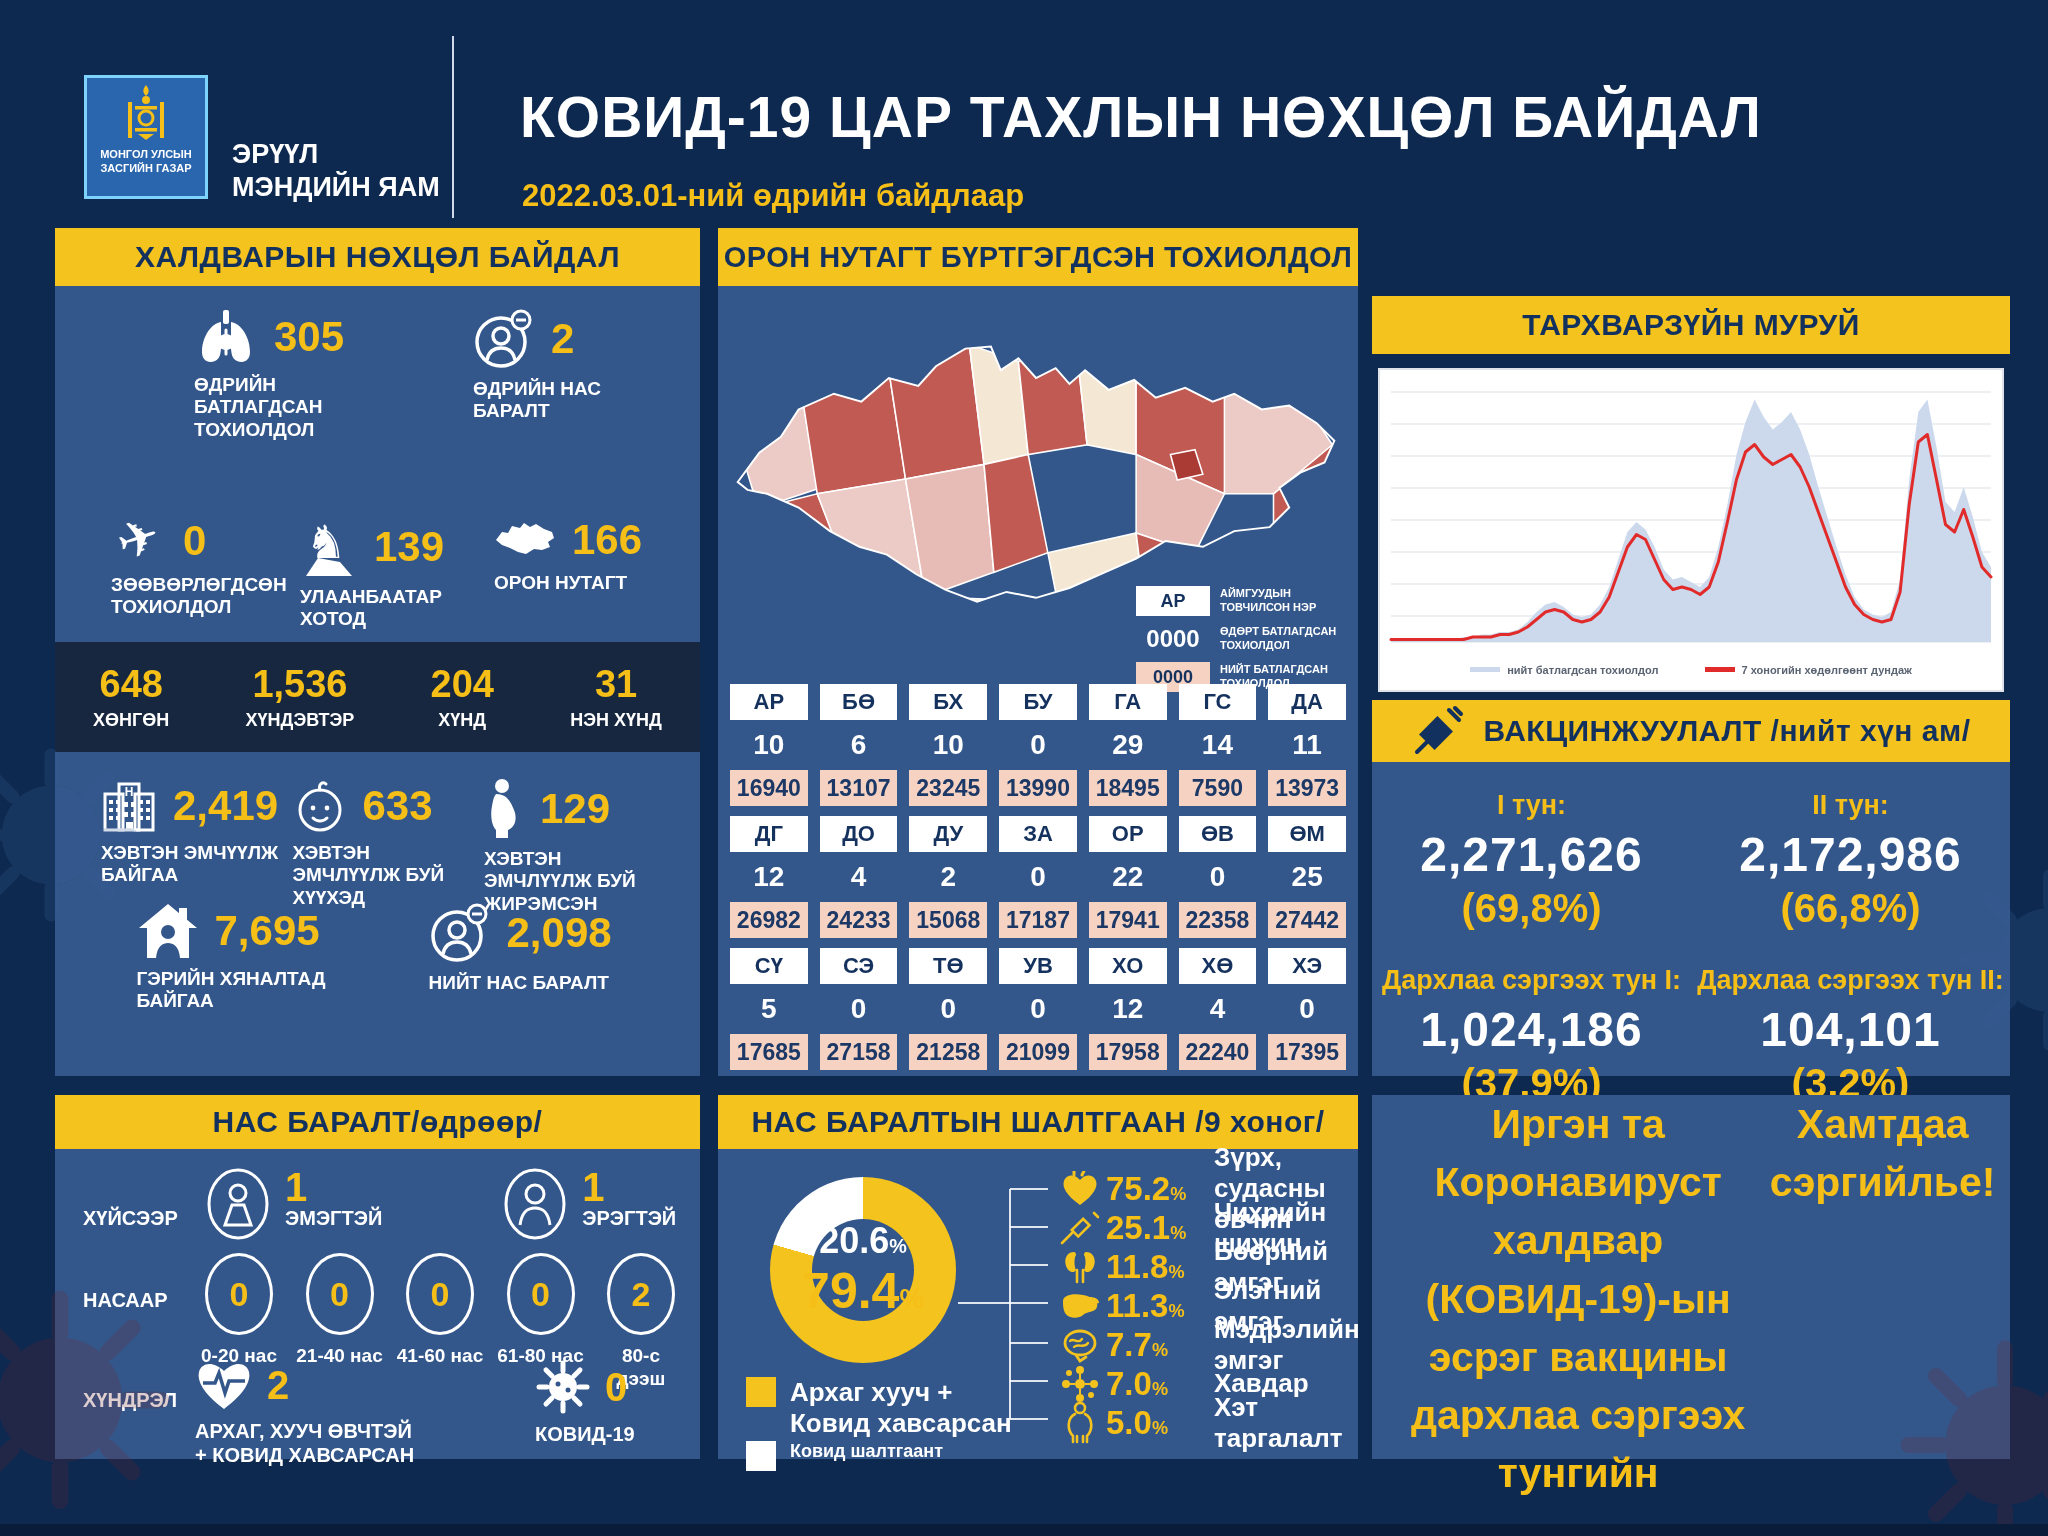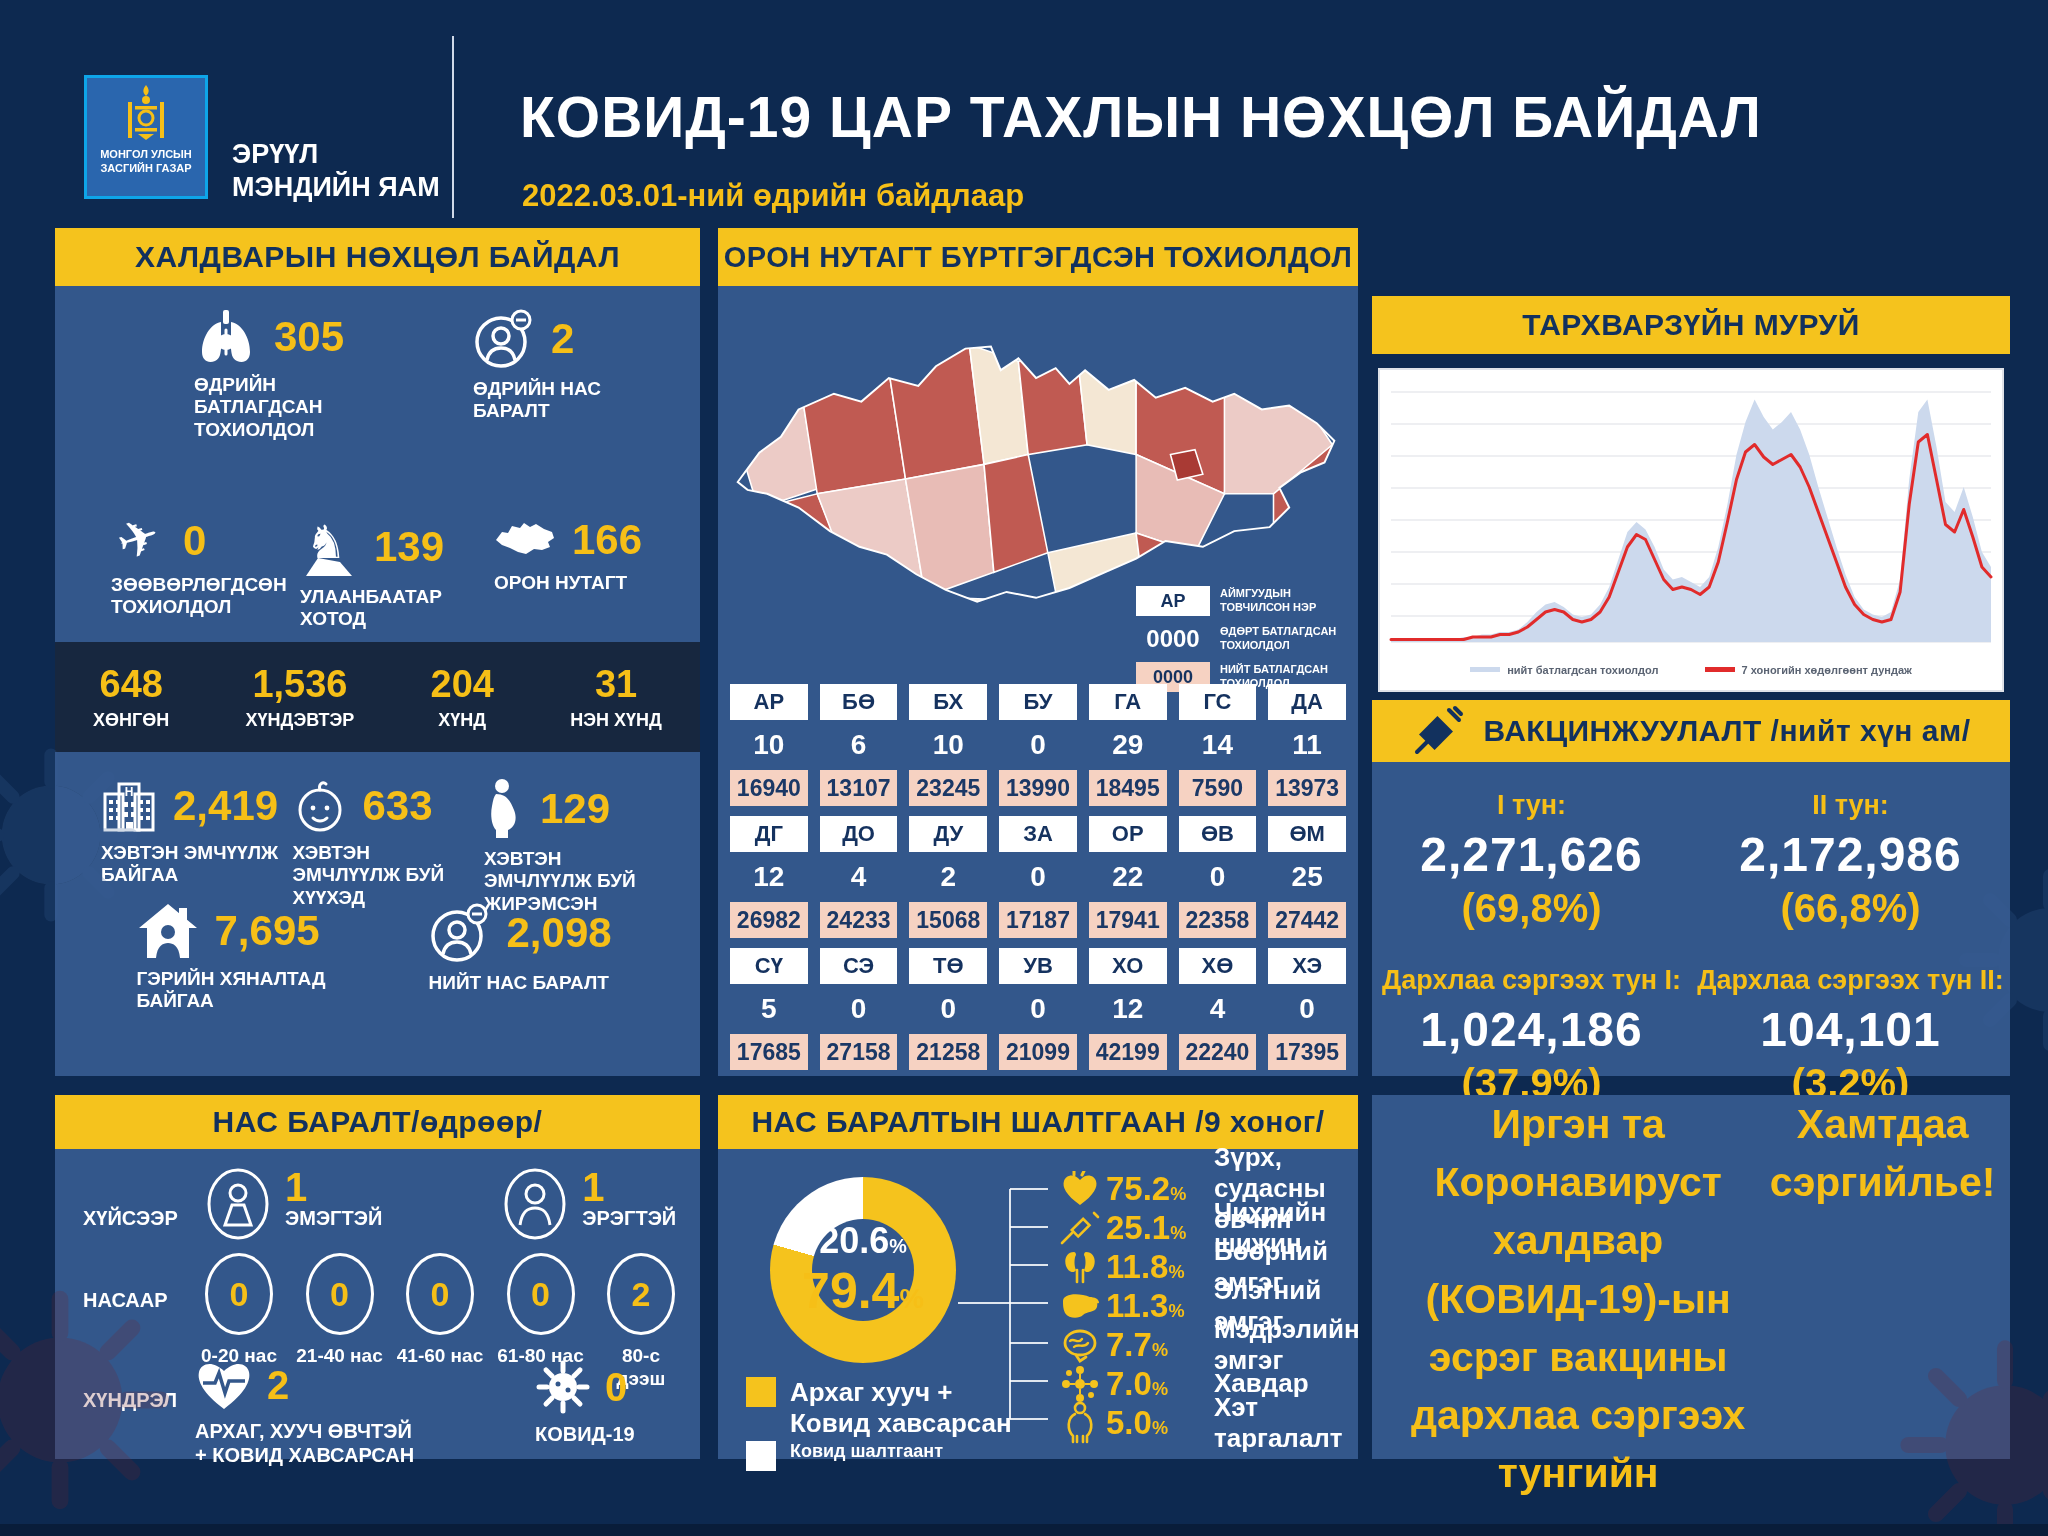--- a/index.html
+++ b/index.html
@@ -2,21 +2,21 @@
 <html><head>
 <meta charset="utf-8">
 <style>
   html,body{margin:0;padding:0;}
   body{width:2048px;height:1536px;position:relative;overflow:hidden;
        background:#0d2950;font-family:"Liberation Sans",sans-serif;
        -webkit-font-smoothing:antialiased;}
   .abs{position:absolute;}
   
   .logo-box{left:84px;top:75px;width:124px;height:124px;background:#2a66ae;
-            border:3px solid #0ea5e9;box-sizing:border-box;text-align:center;}
+            border:3px solid #7dd3fc;box-sizing:border-box;text-align:center;}
   .logo-gov{color:#fff;font-weight:bold;font-size:11px;line-height:1.25;margin-top:2px;}
   .ministry{left:232px;top:138px;width:230px;color:#fff;font-weight:bold;font-size:27px;line-height:1.22;}
   .hdr-divider{left:452px;top:36px;width:2px;height:182px;background:#cfd9e8;}
   .page-title{left:520px;top:84px;width:1480px;color:#fff;font-weight:bold;font-size:57px;letter-spacing:1px;}
   .page-subtitle{left:522px;top:178px;color:#f6bf17;font-weight:bold;font-size:31px;}
   
   .bar{background:#f5c31d;color:#12315e;font-weight:bold;font-size:30px;
        display:flex;align-items:center;justify-content:center;letter-spacing:.5px;}
   .pbody{background:#33578b;}
   
@@ -388,21 +388,21 @@
     <div class="rdaily">0</div>
     <div class="rdaily">0</div>
     <div class="rdaily">0</div>
     <div class="rdaily">12</div>
     <div class="rdaily">4</div>
     <div class="rdaily">0</div>
     <div class="rtotal">17685</div>
     <div class="rtotal">27158</div>
     <div class="rtotal">21258</div>
     <div class="rtotal">21099</div>
-    <div class="rtotal">42199</div>
+    <div class="rtotal">17958</div>
     <div class="rtotal">22240</div>
     <div class="rtotal">17395</div>
   </div>
 </div>
 
 <div class="abs bar" style="left:1372px;top:296px;width:638px;height:58px">ТАРХВАРЗҮЙН МУРУЙ</div>
 <div class="abs chartbox" style="left:1378px;top:368px;width:626px;height:324px">
   <svg width="612" height="284" viewBox="0 0 612 284">
     <g stroke="#e9eaee" stroke-width="1.5">
       <line x1="6" y1="22" x2="606" y2="22"></line>

